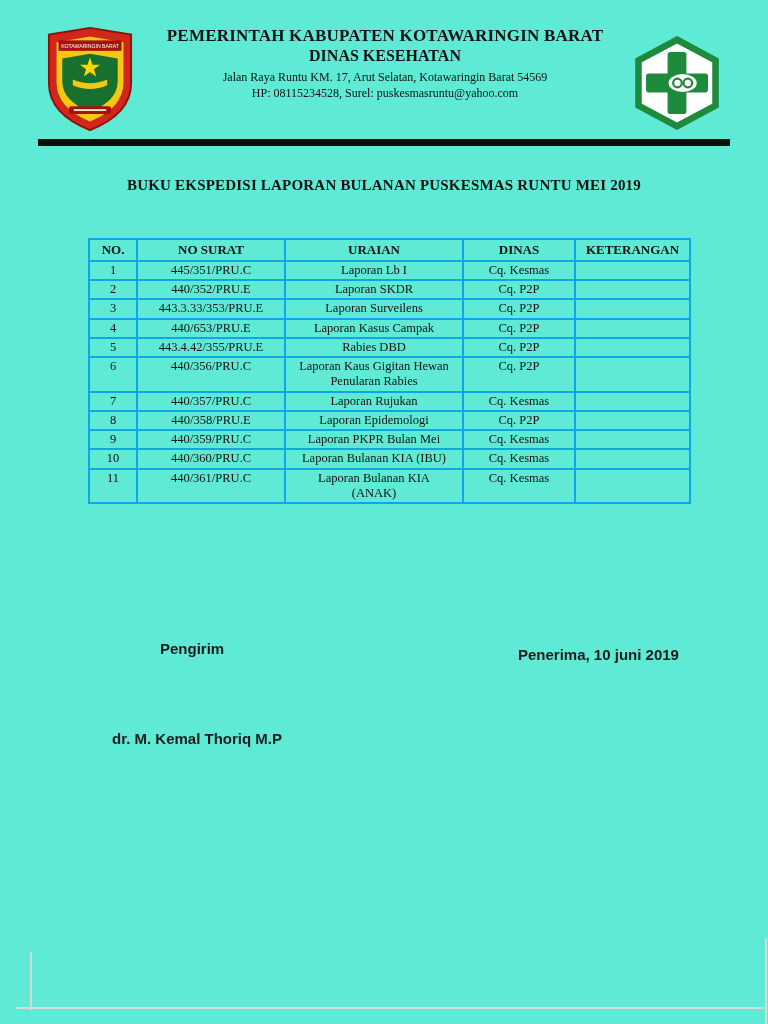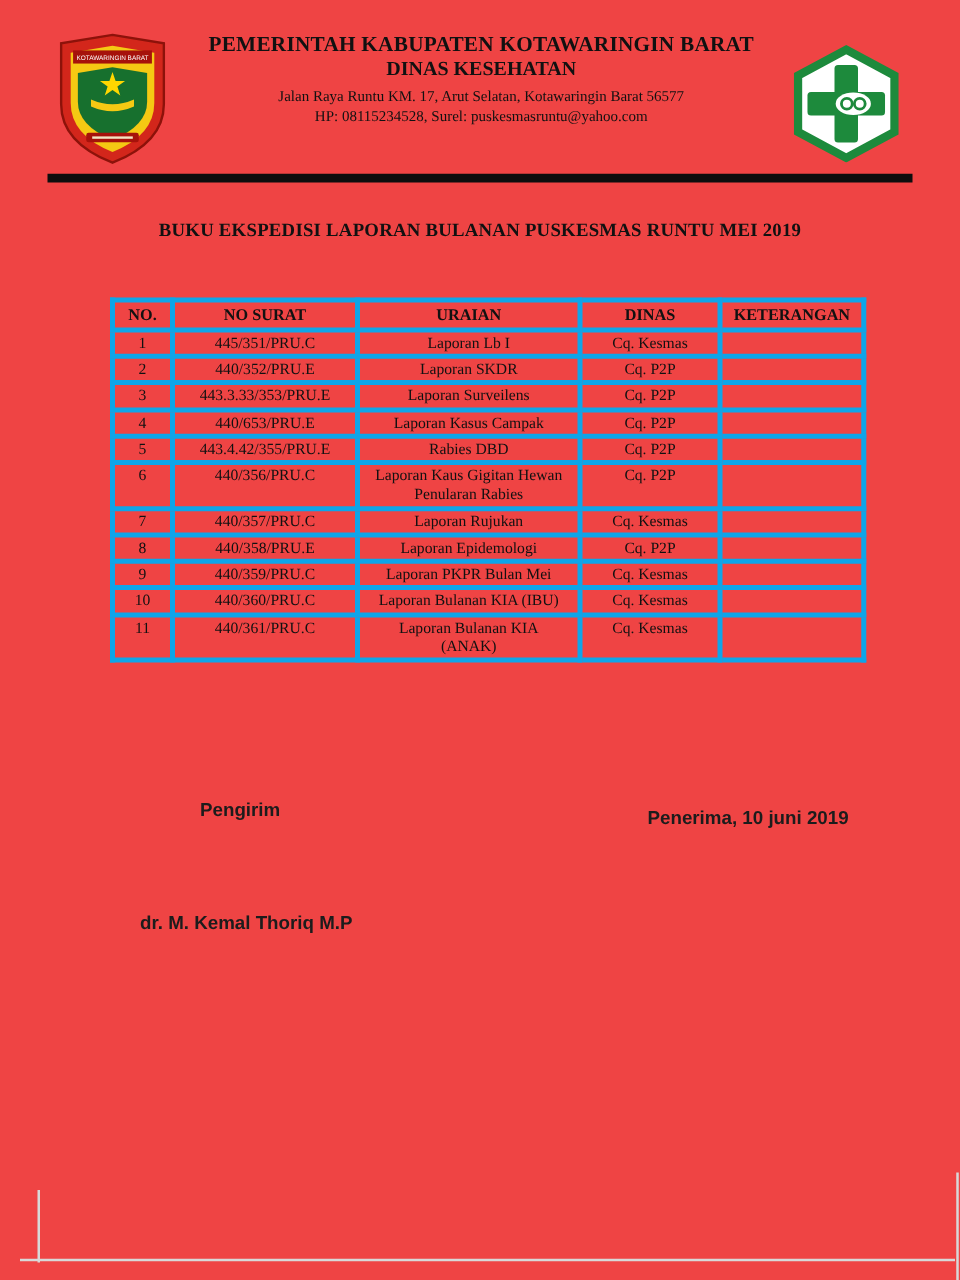--- a/index.html
+++ b/index.html
@@ -1,18 +1,18 @@
 <!DOCTYPE html>
 <html><head>
 <meta charset="utf-8">
 <style>
   * { margin:0; padding:0; box-sizing:border-box; }
   html,body { background:#ffffff; }
   body { font-family:"Liberation Serif", serif; color:#111; }
-  .page { position:relative; width:768px; height:1024px; background:#ef4444; overflow:hidden; }
+  .page { position:relative; width:768px; height:1024px; background:#5eead4; overflow:hidden; }
 
   
   .letterhead { position:absolute; top:26px; left:42px; right:42px; display:flex; align-items:flex-start; }
   .seal-wrap { width:98px; flex:0 0 auto; }
   .hex-wrap { width:96px; flex:0 0 auto; padding-top:10px; }
   .lh-center { flex:1; text-align:center; padding:0 6px; }
   .lh-gov { font-size:17px; font-weight:bold; letter-spacing:0.2px; }
   .lh-dept { font-size:16px; font-weight:bold; margin-top:1px; }
   .lh-office { font-size:28px; font-weight:bold; margin-top:2px; letter-spacing:0.5px; }
   .lh-addr { font-size:12px; margin-top:5px; }
@@ -21,21 +21,21 @@
   .rule { position:absolute; top:139px; left:38px; right:38px; height:7px; background:#0d0d0d; }
 
   .doc-title { position:absolute; top:177px; left:0; right:0; text-align:center;
                font-size:15px; font-weight:bold; letter-spacing:0.2px; }
 
   
   table.exp { position:absolute; top:238px; left:88px; width:601px;
               border-collapse:collapse; table-layout:fixed; }
   col.c0 { width:48px; }  col.c1 { width:148px; } col.c2 { width:178px; }
   col.c3 { width:112px; } col.c4 { width:115px; }
-  .exp th, .exp td { border:4px solid #0ea5e9; text-align:center; vertical-align:top;
+  .exp th, .exp td { border:2px solid #0ea5e9; text-align:center; vertical-align:top;
                      font-size:12.5px; padding:1px 3px; line-height:1.22; white-space:pre-line; }
   .exp th { font-size:13px; font-weight:bold; padding:2px 3px; }
 
   
   .sig { position:absolute; font-family:"Liberation Sans", sans-serif;
          font-weight:bold; font-size:15px; color:#1c1c1c; }
   .sig-sender   { left:160px; top:640px; }
   .sig-receiver { left:518px; top:646px; }
   .sig-name     { left:112px; top:730px; }
 
@@ -62,21 +62,21 @@
         <polygon fill="#ffd700" points="50,33 52.6,40.6 60.5,40.6 54.1,45.3 56.5,52.8 50,48.2 43.5,52.8 45.9,45.3 39.5,40.6 47.4,40.6"></polygon>
         <path d="M32 56 Q50 64 68 56 L68 62 Q50 70 32 62 Z" fill="#f5c913"></path>
         <rect x="28" y="84" width="44" height="8" rx="2" fill="#a6120b"></rect>
         <rect x="33" y="87" width="34" height="2" fill="#f3e3c2"></rect>
       </svg>
     </div>
 
     <div class="lh-center">
       <div class="lh-gov">PEMERINTAH KABUPATEN KOTAWARINGIN BARAT</div>
       <div class="lh-dept">DINAS KESEHATAN</div>
-      <div class="lh-addr">Jalan Raya Runtu KM. 17, Arut Selatan, Kotawaringin Barat 56577</div>
+      <div class="lh-addr">Jalan Raya Runtu KM. 17, Arut Selatan, Kotawaringin Barat 54569</div>
       <div class="lh-contact">HP: 08115234528, Surel: puskesmasruntu@yahoo.com</div>
     </div>
 
     <div class="hex-wrap">
       <svg viewBox="0 0 100 100" width="94" height="94" aria-hidden="true">
         <polygon points="50,4 91,26 91,74 50,96 9,74 9,26" fill="#ffffff" stroke="#1d8a3c" stroke-width="7"></polygon>
         <rect x="40" y="17" width="20" height="66" rx="3" fill="#1d8a3c"></rect>
         <rect x="17" y="40" width="66" height="20" rx="3" fill="#1d8a3c"></rect>
         <ellipse cx="56" cy="50" rx="15" ry="9.5" fill="#ffffff"></ellipse>
         <circle cx="50.5" cy="50" r="4.6" fill="none" stroke="#1d8a3c" stroke-width="2.4"></circle>

